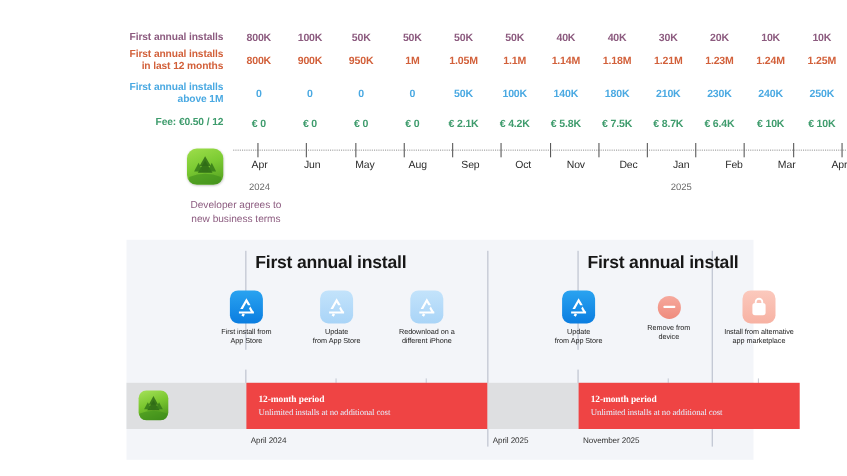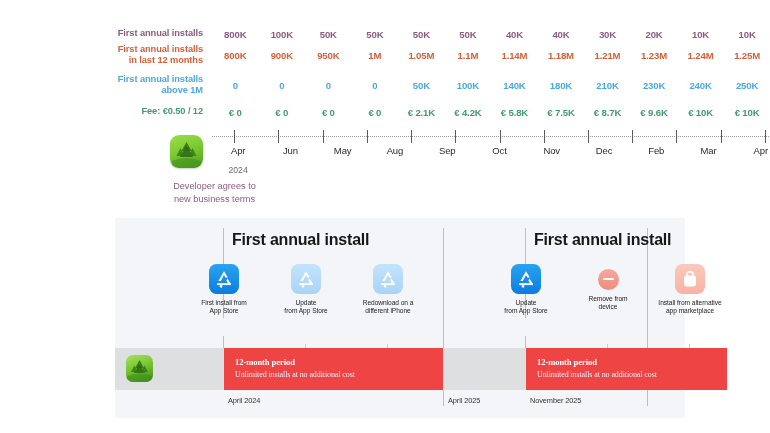--- a/index.html
+++ b/index.html
@@ -203,21 +203,21 @@
       <div class="row-cells" id="cells-3">
           <div class="cell c-green">€ 0</div>
           <div class="cell c-green">€ 0</div>
           <div class="cell c-green">€ 0</div>
           <div class="cell c-green">€ 0</div>
           <div class="cell c-green">€ 2.1K</div>
           <div class="cell c-green">€ 4.2K</div>
           <div class="cell c-green">€ 5.8K</div>
           <div class="cell c-green">€ 7.5K</div>
           <div class="cell c-green">€ 8.7K</div>
-          <div class="cell c-green">€ 9.6K</div>
+          <div class="cell c-green">€ 6.4K</div>
           <div class="cell c-green">€ 10K</div>
           <div class="cell c-green">€ 10K</div>
           <div class="cell c-green">€ 9.3K</div>
         </div>
     </div>
   </div>
 
   <div class="timeline">
     <div class="tl-track"></div>
     <div id="tl-ticks">
@@ -256,20 +256,24 @@
       <div class="month">
         <div class="month-name">Oct</div>
       </div>
       <div class="month">
         <div class="month-name">Nov</div>
       </div>
       <div class="month">
         <div class="month-name">Dec</div>
       </div>
       <div class="month">
+        <div class="month-name">Jan</div>
+        <div class="month-year">2025</div>
+      </div>
+      <div class="month">
         <div class="month-name">Feb</div>
       </div>
       <div class="month">
         <div class="month-name">Mar</div>
       </div>
       <div class="month">
         <div class="month-name">Apr</div>
       </div>
     </div>
 

